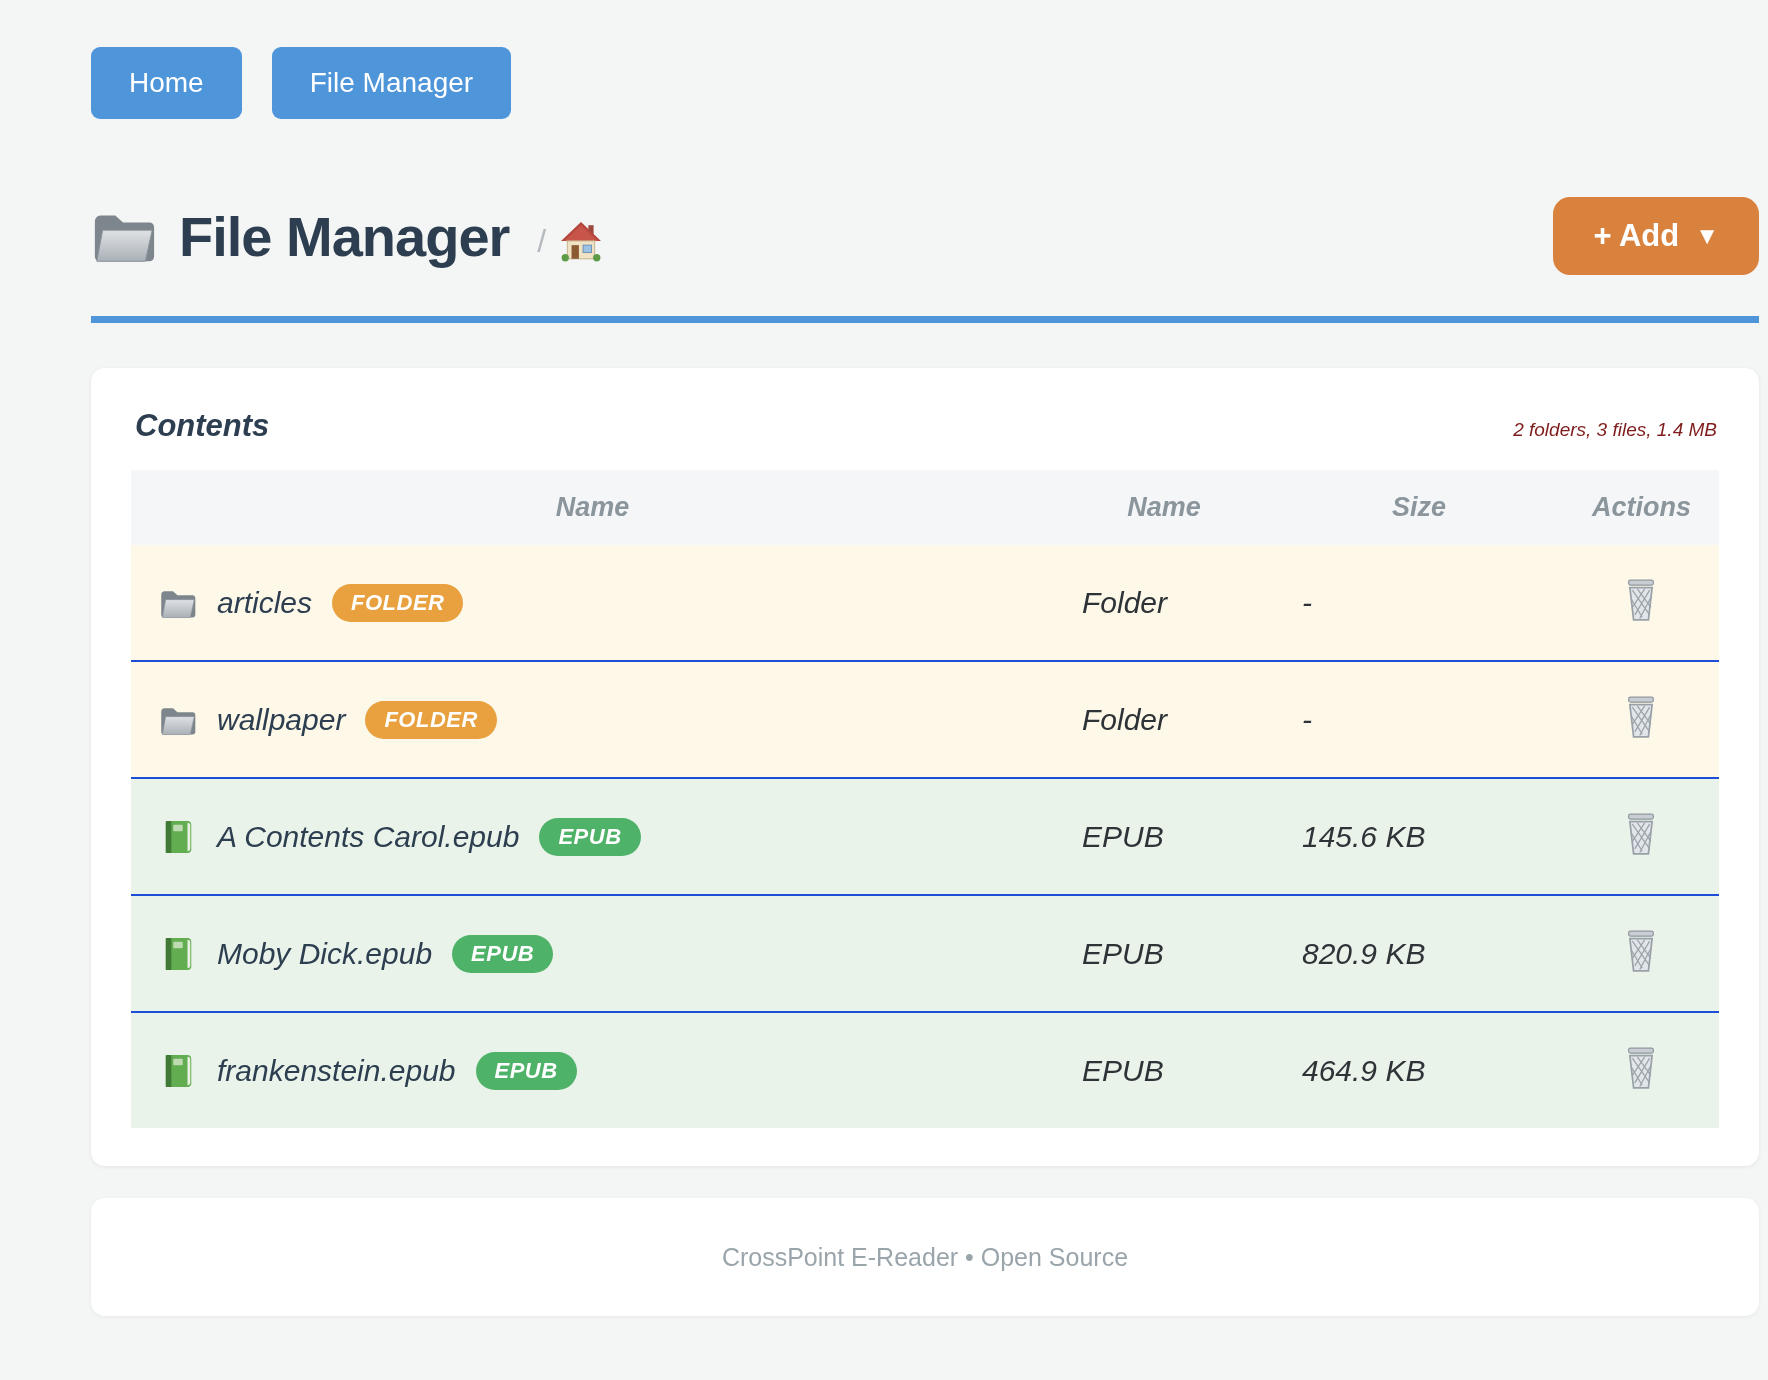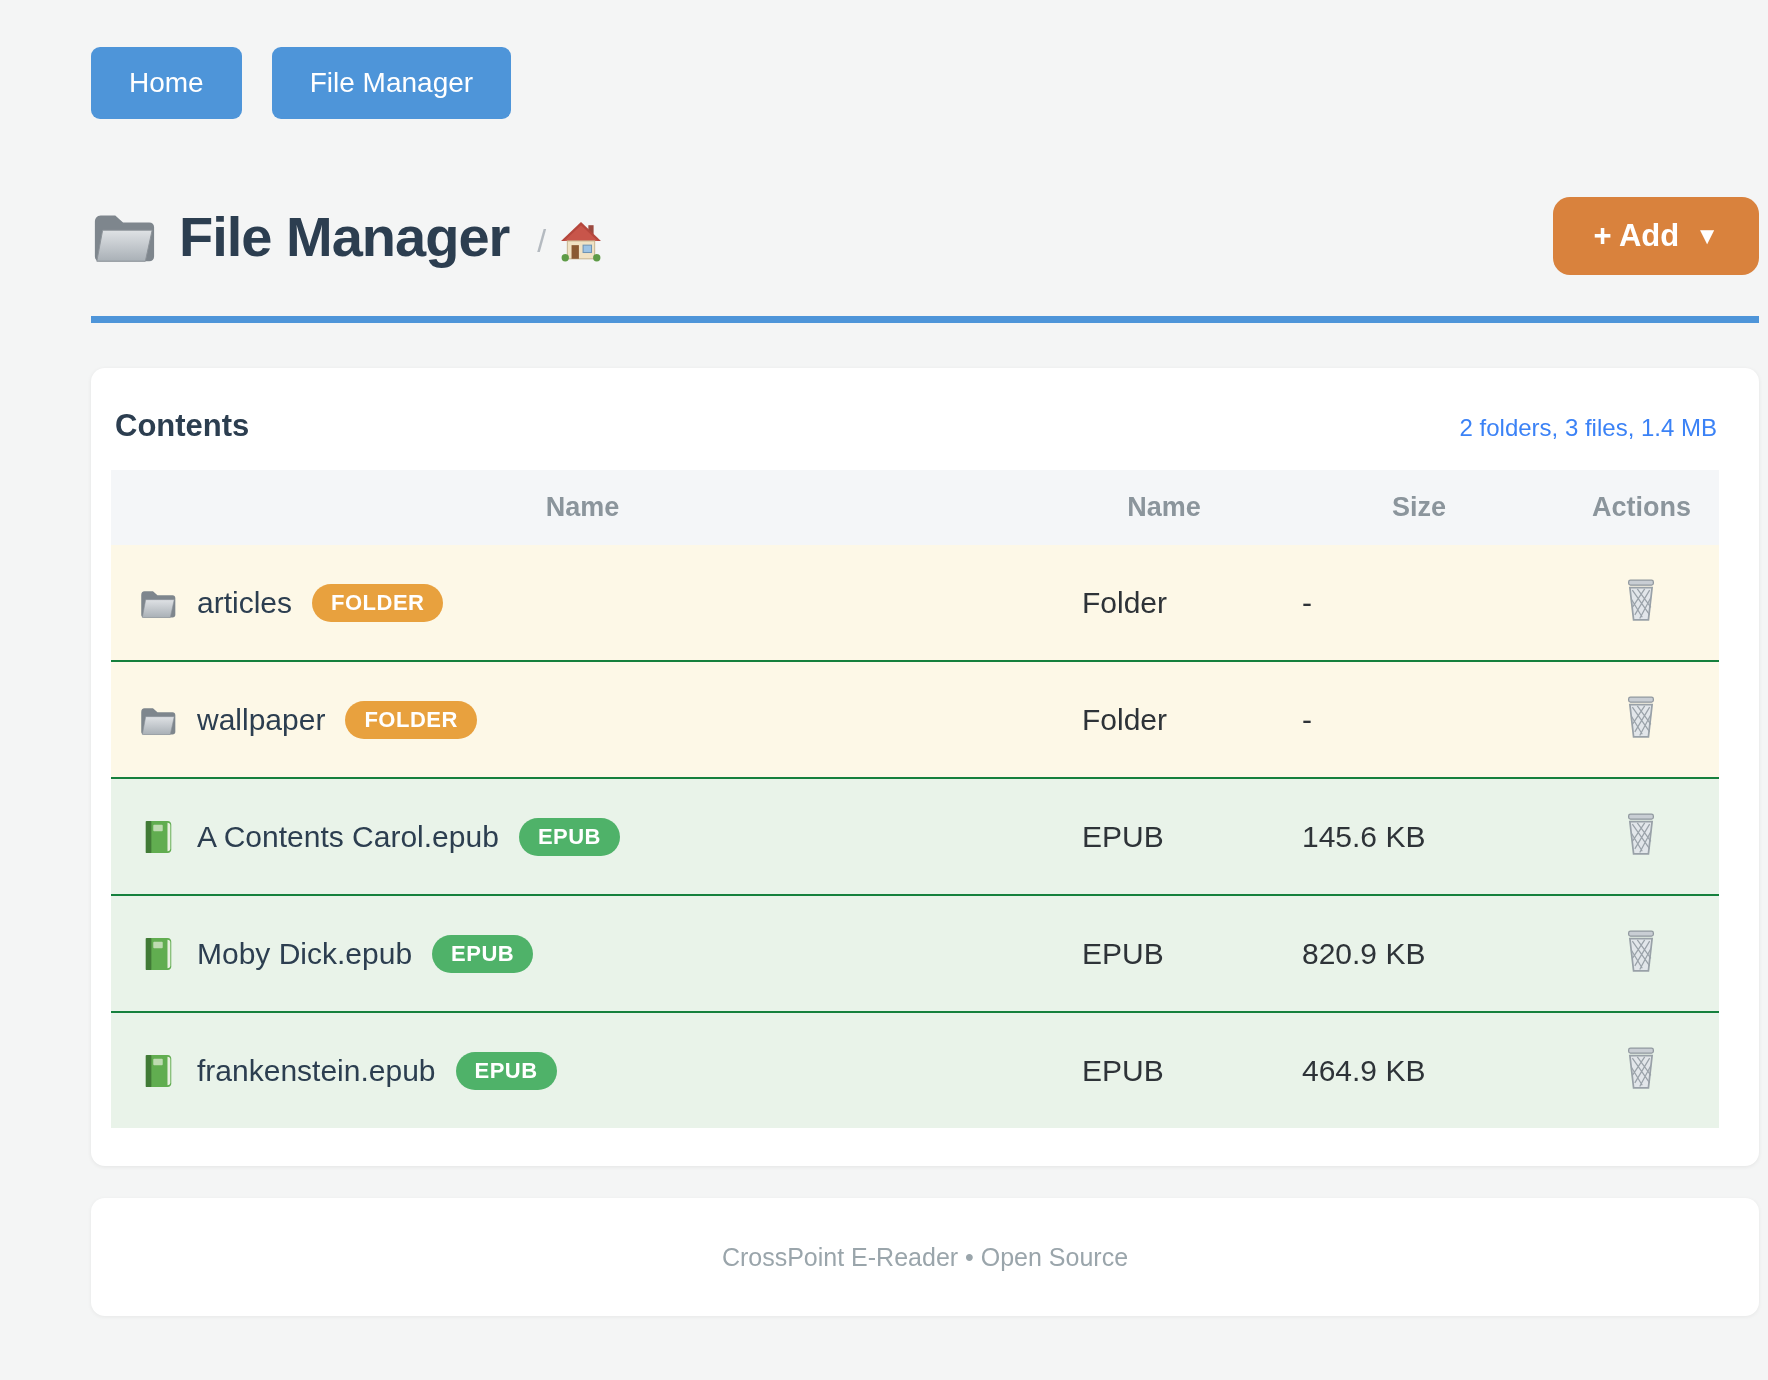--- a/index.html
+++ b/index.html
@@ -34,37 +34,38 @@
     font-size:31px; font-weight:bold; height:78px; padding:0 40px;
     border-radius:17px; display:flex; align-items:center; gap:16px;
   }
   .btn-add .caret { font-size:24px; }
 
   .blue-rule { height:7px; background:#4e95d9; border:none; margin-top:41px; }
 
   
   .card {
     background:#ffffff; border-radius:14px; margin-top:45px;
-    padding:40px 40px 38px 20px;
+    padding:40px 40px 38px 40px;
     box-shadow:0 1px 4px rgba(0,0,0,0.07);
+    font-style:italic;
   }
   .card-head { display:flex; justify-content:space-between; align-items:baseline; padding:0 2px 26px 4px; }
   .card-title { font-size:31px; font-weight:bold; color:#2c3e50; }
-  .card-summary { font-size:24px; color:#3b82f6;text-align:center; }
+  .card-summary { font-size:19px; color:#7f1d1d;text-align:center; }
 
   table { width:100%; border-collapse:collapse; }
   thead th {
     background:#f4f6f8; color:#8b959c; font-size:27px; font-weight:bold;
     text-align:center; padding:22px 28px;
   }
   th.col-actions, td.cell-actions { text-align:center; width:150px; }
   th.col-type { width:220px; }
   th.col-size { width:290px; }
   tbody td { padding:32px 28px; font-size:30px; vertical-align:middle; }
-  tbody tr { border-bottom:2px solid #15803d; }
+  tbody tr { border-bottom:2px solid #1d4ed8; }
   tbody tr:last-child { border-bottom:none; }
   tr.row-folder { background:#fdf8e7; }
   tr.row-epub { background:#e9f3e9; }
 
   .name-wrap { display:flex; align-items:center; gap:20px; }
   .row-icon { width:38px; height:36px; flex:0 0 auto; }
   .file-name { color:#2c3e50; }
   .badge {
     color:#ffffff; font-weight:bold; font-size:22px; letter-spacing:0.5px;
     padding:8px 19px; border-radius:999px; line-height:1; display:inline-block;

